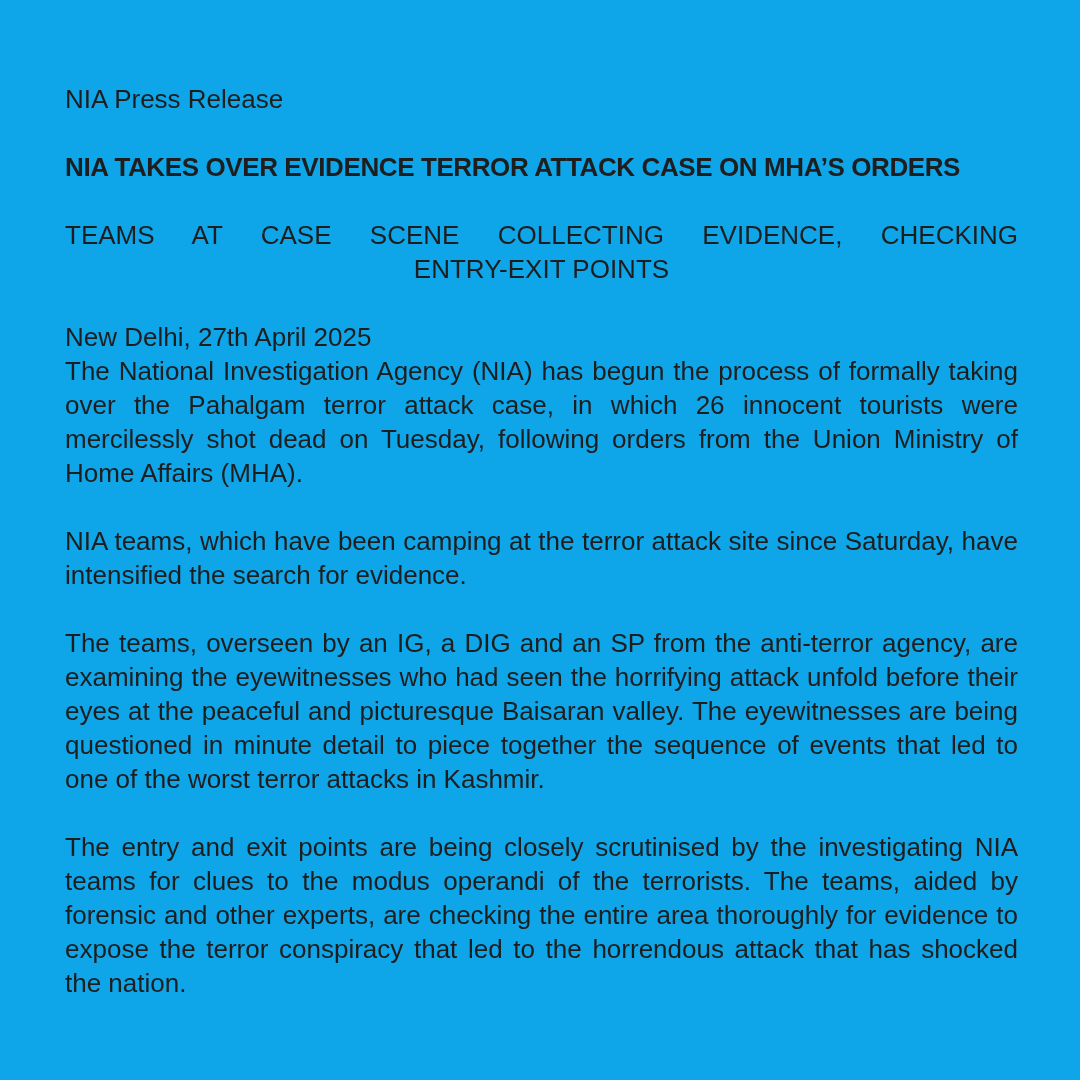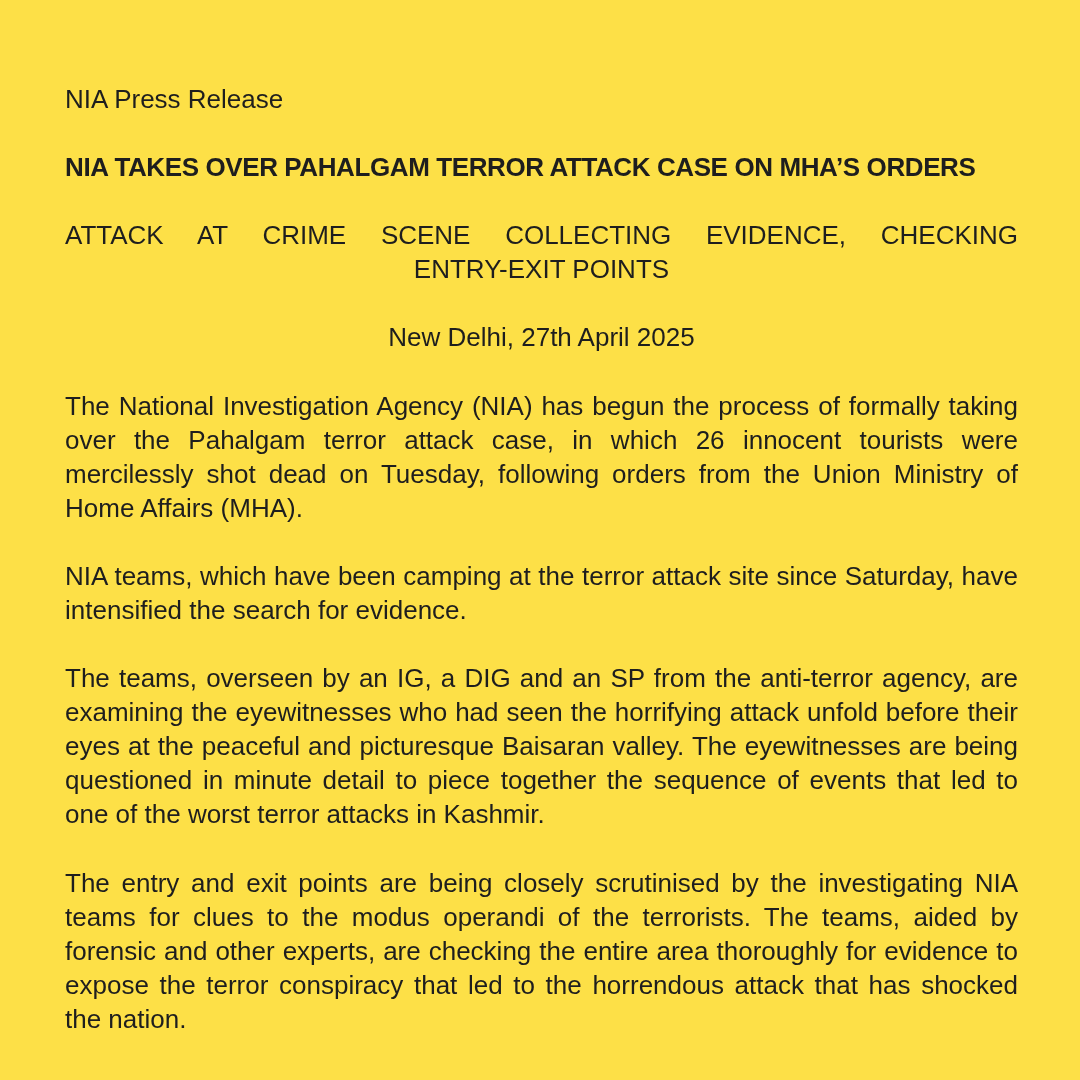--- a/index.html
+++ b/index.html
@@ -4,21 +4,21 @@
 <style>
   html, body {
     margin: 0;
     padding: 0;
     background: #ffffff;
   }
   .page {
     position: relative;
     width: 1080px;
     height: 1080px;
-    background: #fde047;
+    background: #0ea5e9;
     overflow: hidden;
     font-family: "Liberation Sans", sans-serif;
     color: #1e1e1e;
   }
   .content {
     position: absolute;
     left: 65px;
     top: 82px;
     width: 953px;
     font-size: 26px;
@@ -36,44 +36,43 @@
     letter-spacing: -0.4px;
   }
   .subhead-line-justified {
     text-align: justify;
     text-align-last: justify;
   }
   .subhead-line-plain {
     text-align: center;
   }
   .dateline {
-    text-align: center;
+    text-align: left;
   }
   .para {
     margin: 0 0 34px 0;
     text-align: justify;
     text-justify: inter-word;
   }
   .para.last {
     margin-bottom: 0;
-    margin-top: 35px;
   }
 </style>
 </head>
 <body>
 
 <div class="page">
   <div class="content">
 
     <div class="block kicker">NIA Press Release</div>
 
-    <div class="block headline">NIA TAKES OVER PAHALGAM TERROR ATTACK CASE ON MHA’S ORDERS</div>
+    <div class="block headline">NIA TAKES OVER EVIDENCE TERROR ATTACK CASE ON MHA’S ORDERS</div>
 
     <div class="block">
-      <div class="subhead-line-justified">ATTACK AT CRIME SCENE COLLECTING EVIDENCE, CHECKING</div>
+      <div class="subhead-line-justified">TEAMS AT CASE SCENE COLLECTING EVIDENCE, CHECKING</div>
       <div class="subhead-line-plain">ENTRY-EXIT POINTS</div>
     </div>
 
     <div class="block">
       <div class="dateline">New Delhi, 27th April 2025</div>
       <div class="para last">The National Investigation Agency (NIA) has begun the process of formally taking over the Pahalgam terror attack case, in which 26 innocent tourists were mercilessly shot dead on Tuesday, following orders from the Union Ministry of Home Affairs (MHA).</div>
     </div>
 
     <div class="para">NIA teams, which have been camping at the terror attack site since Saturday, have intensified the search for evidence.</div>
 

